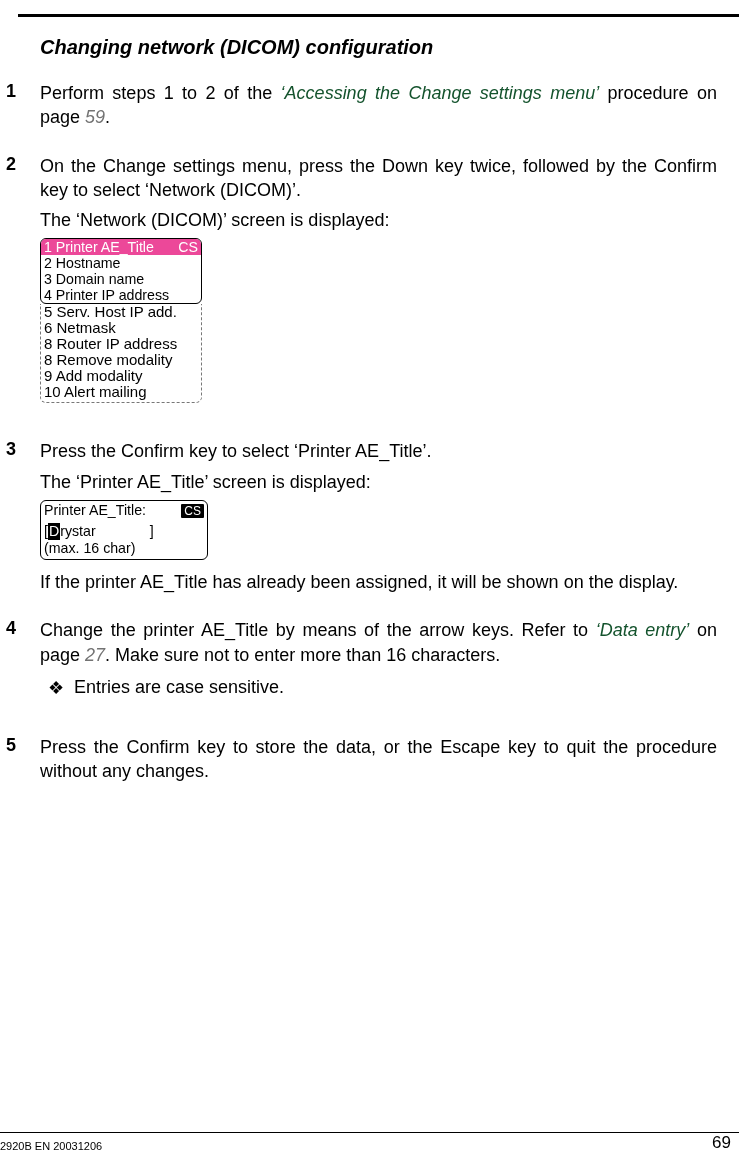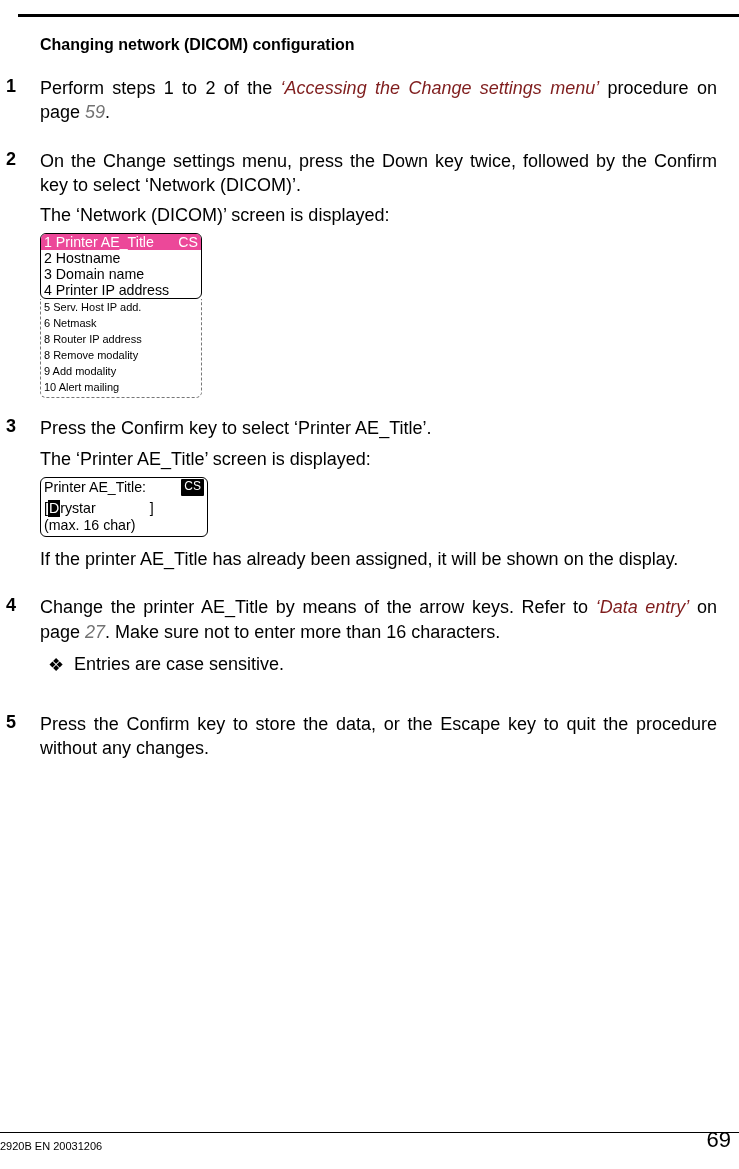--- a/index.html
+++ b/index.html
@@ -24,21 +24,22 @@
     border-top: 3px solid #000;
   }
   .content {
     position: absolute;
     top: 36px;
     left: 40px;
     right: 22px;
   }
   .h2 {
     font-weight: bold;
-    font-size: 16px;
+    font-style: italic;
+    font-size: 20px;
     margin: 0 0 22px 0;
   }
   .h3 {
     font-style: italic;
     font-size: 19px;
     margin: 0 0 28px 0;
   }
   .step {
     display: flex;
     margin-bottom: 18px;
@@ -55,21 +56,21 @@
   }
   .step-body p {
     font-size: 18px;
     line-height: 1.35;
     margin: 0 0 6px 0;
   }
   .step-body p.just {
     text-align: justify;
   }
   .link {
-    color: #7f1d1d;
+    color: #14532d;
     font-style: italic;
   }
   .pgref {
     color: #737373;
     font-style: italic;
   }
   .lcd {
     border: 1px solid #000;
     border-radius: 6px;
     overflow: hidden;
@@ -84,43 +85,44 @@
     display:flex;
     justify-content: space-between;
     align-items: center;
   }
   .lcd .row.sel {
     background: #ec4899;
     color: #fff;
   }
   .lcd .row.sel .cs-txt { color:#fff; }
   .lcd-extra {
-    font-size: 11px;
+    font-size: 15px;
     line-height: 16px;
     width: 160px;
     color:#000;
     margin-top:-10px;
+    margin-bottom: 18px;
     border-left: 1px dashed #777;
     border-right: 1px dashed #777;
     border-bottom: 1px dashed #777;
     border-bottom-left-radius: 6px;
     border-bottom-right-radius: 6px;
     padding-bottom: 2px;
   }
   .lcd-extra .row { padding: 0 3px; white-space: nowrap; }
   .lcd2 {
     border: 1px solid #000;
     border-radius: 6px;
     font-size: 14.2px;
     line-height: 17px;
     width: 160px;
     margin: 6px 0 10px 0;
     padding: 1px 3px 2px 3px;
   }
-  .lcd2 .line1 { display:flex; justify-content: space-between; }
+  .lcd2 .line1 { display:flex; justify-content: space-between; align-items:center; }
   .cs-badge {
     display:inline-block;
     background:#000;
     color:#fff;
     padding: 0 3px;
     font-size: 12px;
     line-height: 14px;
     border-radius:1px;
   }
   .cursor-char {
@@ -149,21 +151,21 @@
     position:absolute;
     left: 0;
     bottom: 17px;
     font-size: 11px;
     color:#000;
   }
   .footer-right {
     position:absolute;
     right: 8px;
     bottom: 16px;
-    font-size: 22px;
+    font-size: 17px;
     color:#000;
   }
 </style>
 </head>
 <body>
 
 <div class="page">
   <div class="top-rule"></div>
 
   <div class="content">

